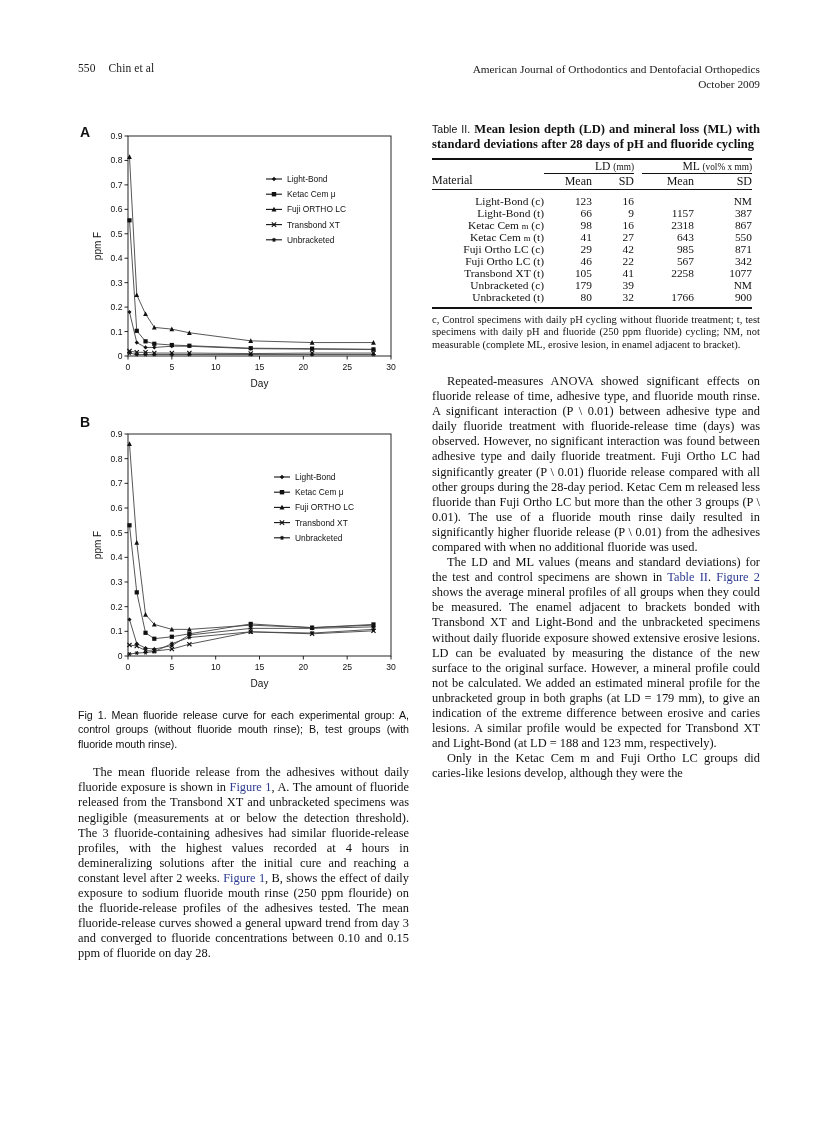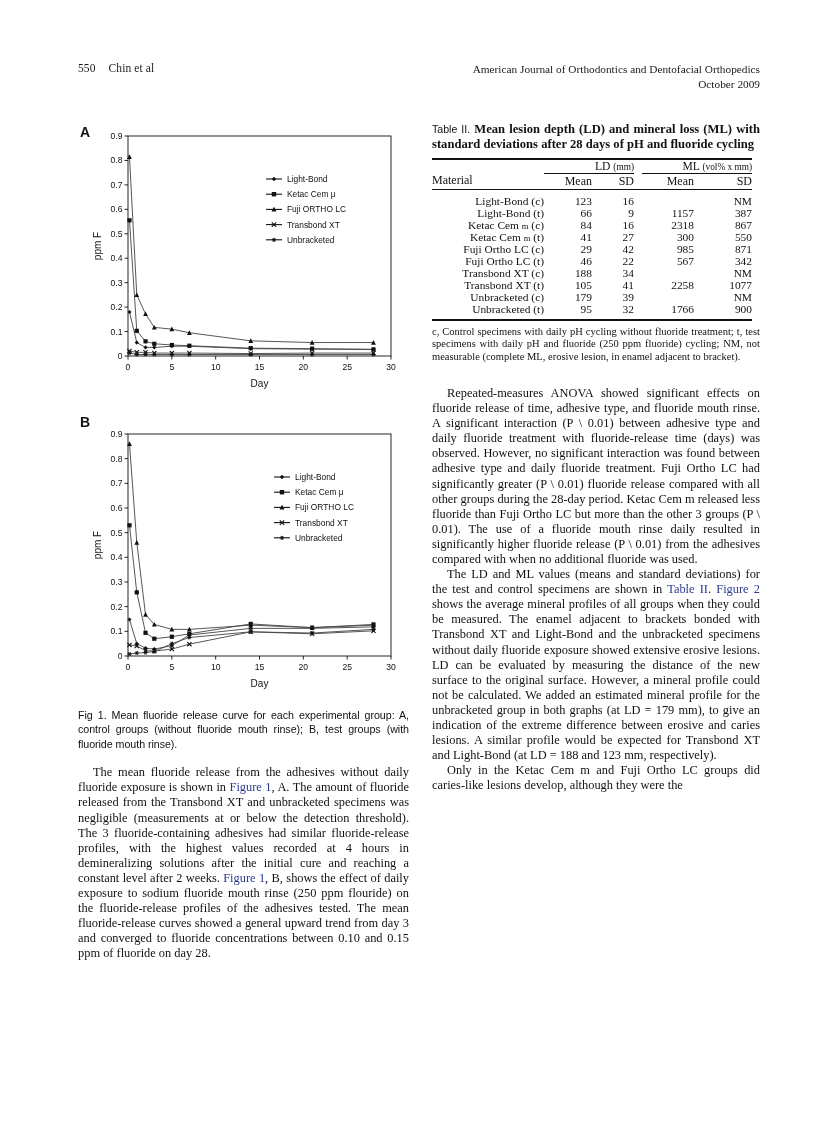--- a/index.html
+++ b/index.html
@@ -615,75 +615,68 @@
           <tr>
             <td class="material">Light-Bond (t)</td>
             <td class="num">66</td>
             <td class="num">9</td>
             <td></td>
             <td class="num">1157</td>
             <td class="num">387</td>
           </tr>
           <tr>
             <td class="material">Ketac Cem <span class="smallcap-m">m</span> (c)</td>
-            <td class="num">84</td>
+            <td class="num">98</td>
             <td class="num">16</td>
             <td></td>
             <td class="num">2318</td>
             <td class="num">867</td>
           </tr>
           <tr>
             <td class="material">Ketac Cem <span class="smallcap-m">m</span> (t)</td>
             <td class="num">41</td>
             <td class="num">27</td>
             <td></td>
-            <td class="num">300</td>
+            <td class="num">643</td>
             <td class="num">550</td>
           </tr>
           <tr>
             <td class="material">Fuji Ortho LC (c)</td>
             <td class="num">29</td>
             <td class="num">42</td>
             <td></td>
             <td class="num">985</td>
             <td class="num">871</td>
           </tr>
           <tr>
             <td class="material">Fuji Ortho LC (t)</td>
             <td class="num">46</td>
             <td class="num">22</td>
             <td></td>
             <td class="num">567</td>
             <td class="num">342</td>
           </tr>
           <tr>
-            <td class="material">Transbond XT (c)</td>
-            <td class="num">188</td>
-            <td class="num">34</td>
-            <td></td>
-            <td class="nm" colspan="2">NM</td>
-          </tr>
-          <tr>
             <td class="material">Transbond XT (t)</td>
             <td class="num">105</td>
             <td class="num">41</td>
             <td></td>
             <td class="num">2258</td>
             <td class="num">1077</td>
           </tr>
           <tr>
             <td class="material">Unbracketed (c)</td>
             <td class="num">179</td>
             <td class="num">39</td>
             <td></td>
             <td class="nm" colspan="2">NM</td>
           </tr>
           <tr class="last-data rule-bot">
             <td class="material">Unbracketed (t)</td>
-            <td class="num">95</td>
+            <td class="num">80</td>
             <td class="num">32</td>
             <td></td>
             <td class="num">1766</td>
             <td class="num">900</td>
           </tr>
         </tbody>
     </table>
 
     <div class="tbl-foot">c, Control specimens with daily pH cycling without fluoride treatment; t, test specimens with daily pH and fluoride (250 ppm fluoride) cycling; NM, not measurable (complete ML, erosive lesion, in enamel adjacent to bracket).</div>
 

